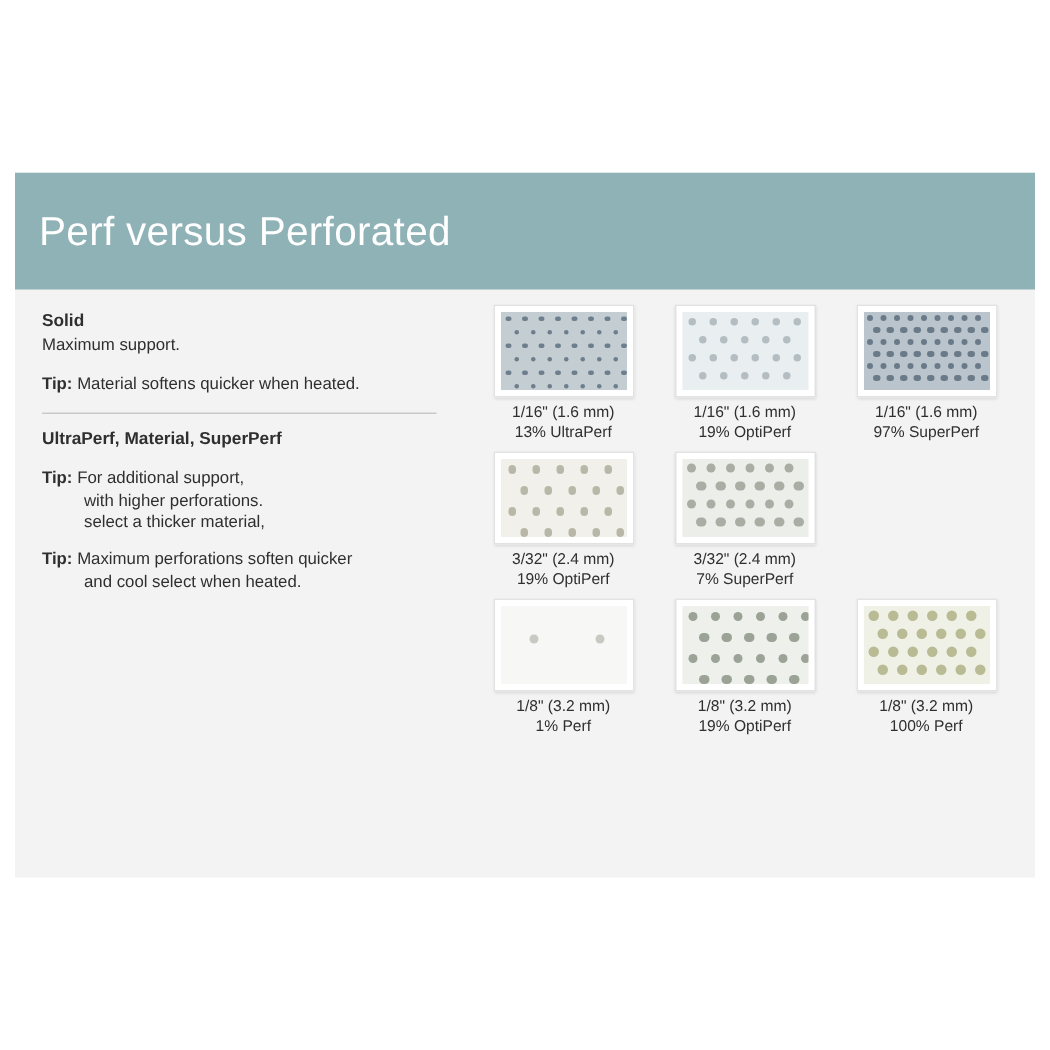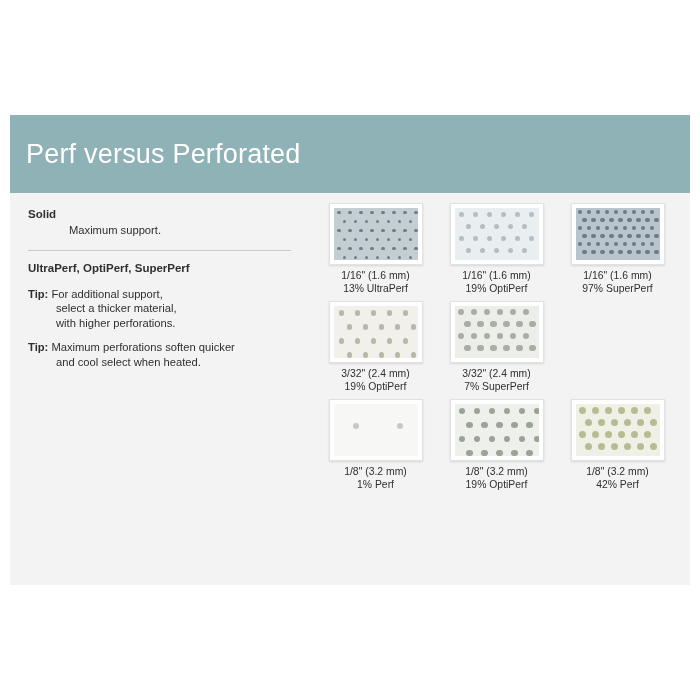--- a/index.html
+++ b/index.html
@@ -50,21 +50,20 @@
   .blk { margin-bottom: 11px; }
   .ttl {
     font-weight: bold;
     font-size: 11.5px;
     line-height: 15px;
     margin-bottom: 1px;
   }
   .txt {
     font-size: 11.2px;
     line-height: 14.6px;
-    margin-left: 41px;
   }
   .tip {
     font-size: 11.2px;
     line-height: 14.6px;
     margin-bottom: 10px;
   }
   .tip b { font-weight: bold; }
   .tip .ind { display: block; padding-left: 28px; }
   .rule {
     border: 0;
@@ -118,32 +117,36 @@
   <div id="body">
 
     <div id="left">
 
       <div class="blk">
         <div class="ttl">Solid</div>
         <div class="txt">Maximum support.</div>
       </div>
 
 
+      <div class="tip">
+        <b>Tip:</b>
+        <span>Material softens quicker when heated.</span>
+      </div>
 
       <hr class="rule">
 
       <div class="blk">
-        <div class="ttl">UltraPerf, OptiPerf, SuperPerf</div>
+        <div class="ttl">UltraPerf, Material, SuperPerf</div>
       </div>
 
       <div class="tip">
         <b>Tip:</b>
         <span>For additional support,</span>
+        <span class="ind">with higher perforations.</span>
         <span class="ind">select a thicker material,</span>
-        <span class="ind">with higher perforations.</span>
       </div>
 
       <div class="tip">
         <b>Tip:</b>
         <span>Maximum perforations soften quicker</span>
         <span class="ind">and cool select when heated.</span>
       </div>
 
     </div>
 
@@ -421,19 +424,19 @@
                 <span class="dot" style="width: 7px; height: 7px; left: 68px; top: 26.5px; background: rgb(184, 187, 147);"></span>
                 <span class="dot" style="width: 7px; height: 7px; left: 9.5px; top: 38.5px; background: rgb(184, 187, 147);"></span>
                 <span class="dot" style="width: 7px; height: 7px; left: 22.5px; top: 38.5px; background: rgb(184, 187, 147);"></span>
                 <span class="dot" style="width: 7px; height: 7px; left: 35.5px; top: 38.5px; background: rgb(184, 187, 147);"></span>
                 <span class="dot" style="width: 7px; height: 7px; left: 48.5px; top: 38.5px; background: rgb(184, 187, 147);"></span>
                 <span class="dot" style="width: 7px; height: 7px; left: 61.5px; top: 38.5px; background: rgb(184, 187, 147);"></span>
                 <span class="dot" style="width: 7px; height: 7px; left: 74.5px; top: 38.5px; background: rgb(184, 187, 147);"></span>
               </div>
             </div>
             <div class="cap">1/8" (3.2 mm)</div>
-            <div class="cap">42% Perf</div>
+            <div class="cap">100% Perf</div>
           </div>
         </div>
       </div>
 
   </div>
 </div>
 
 </body></html>

